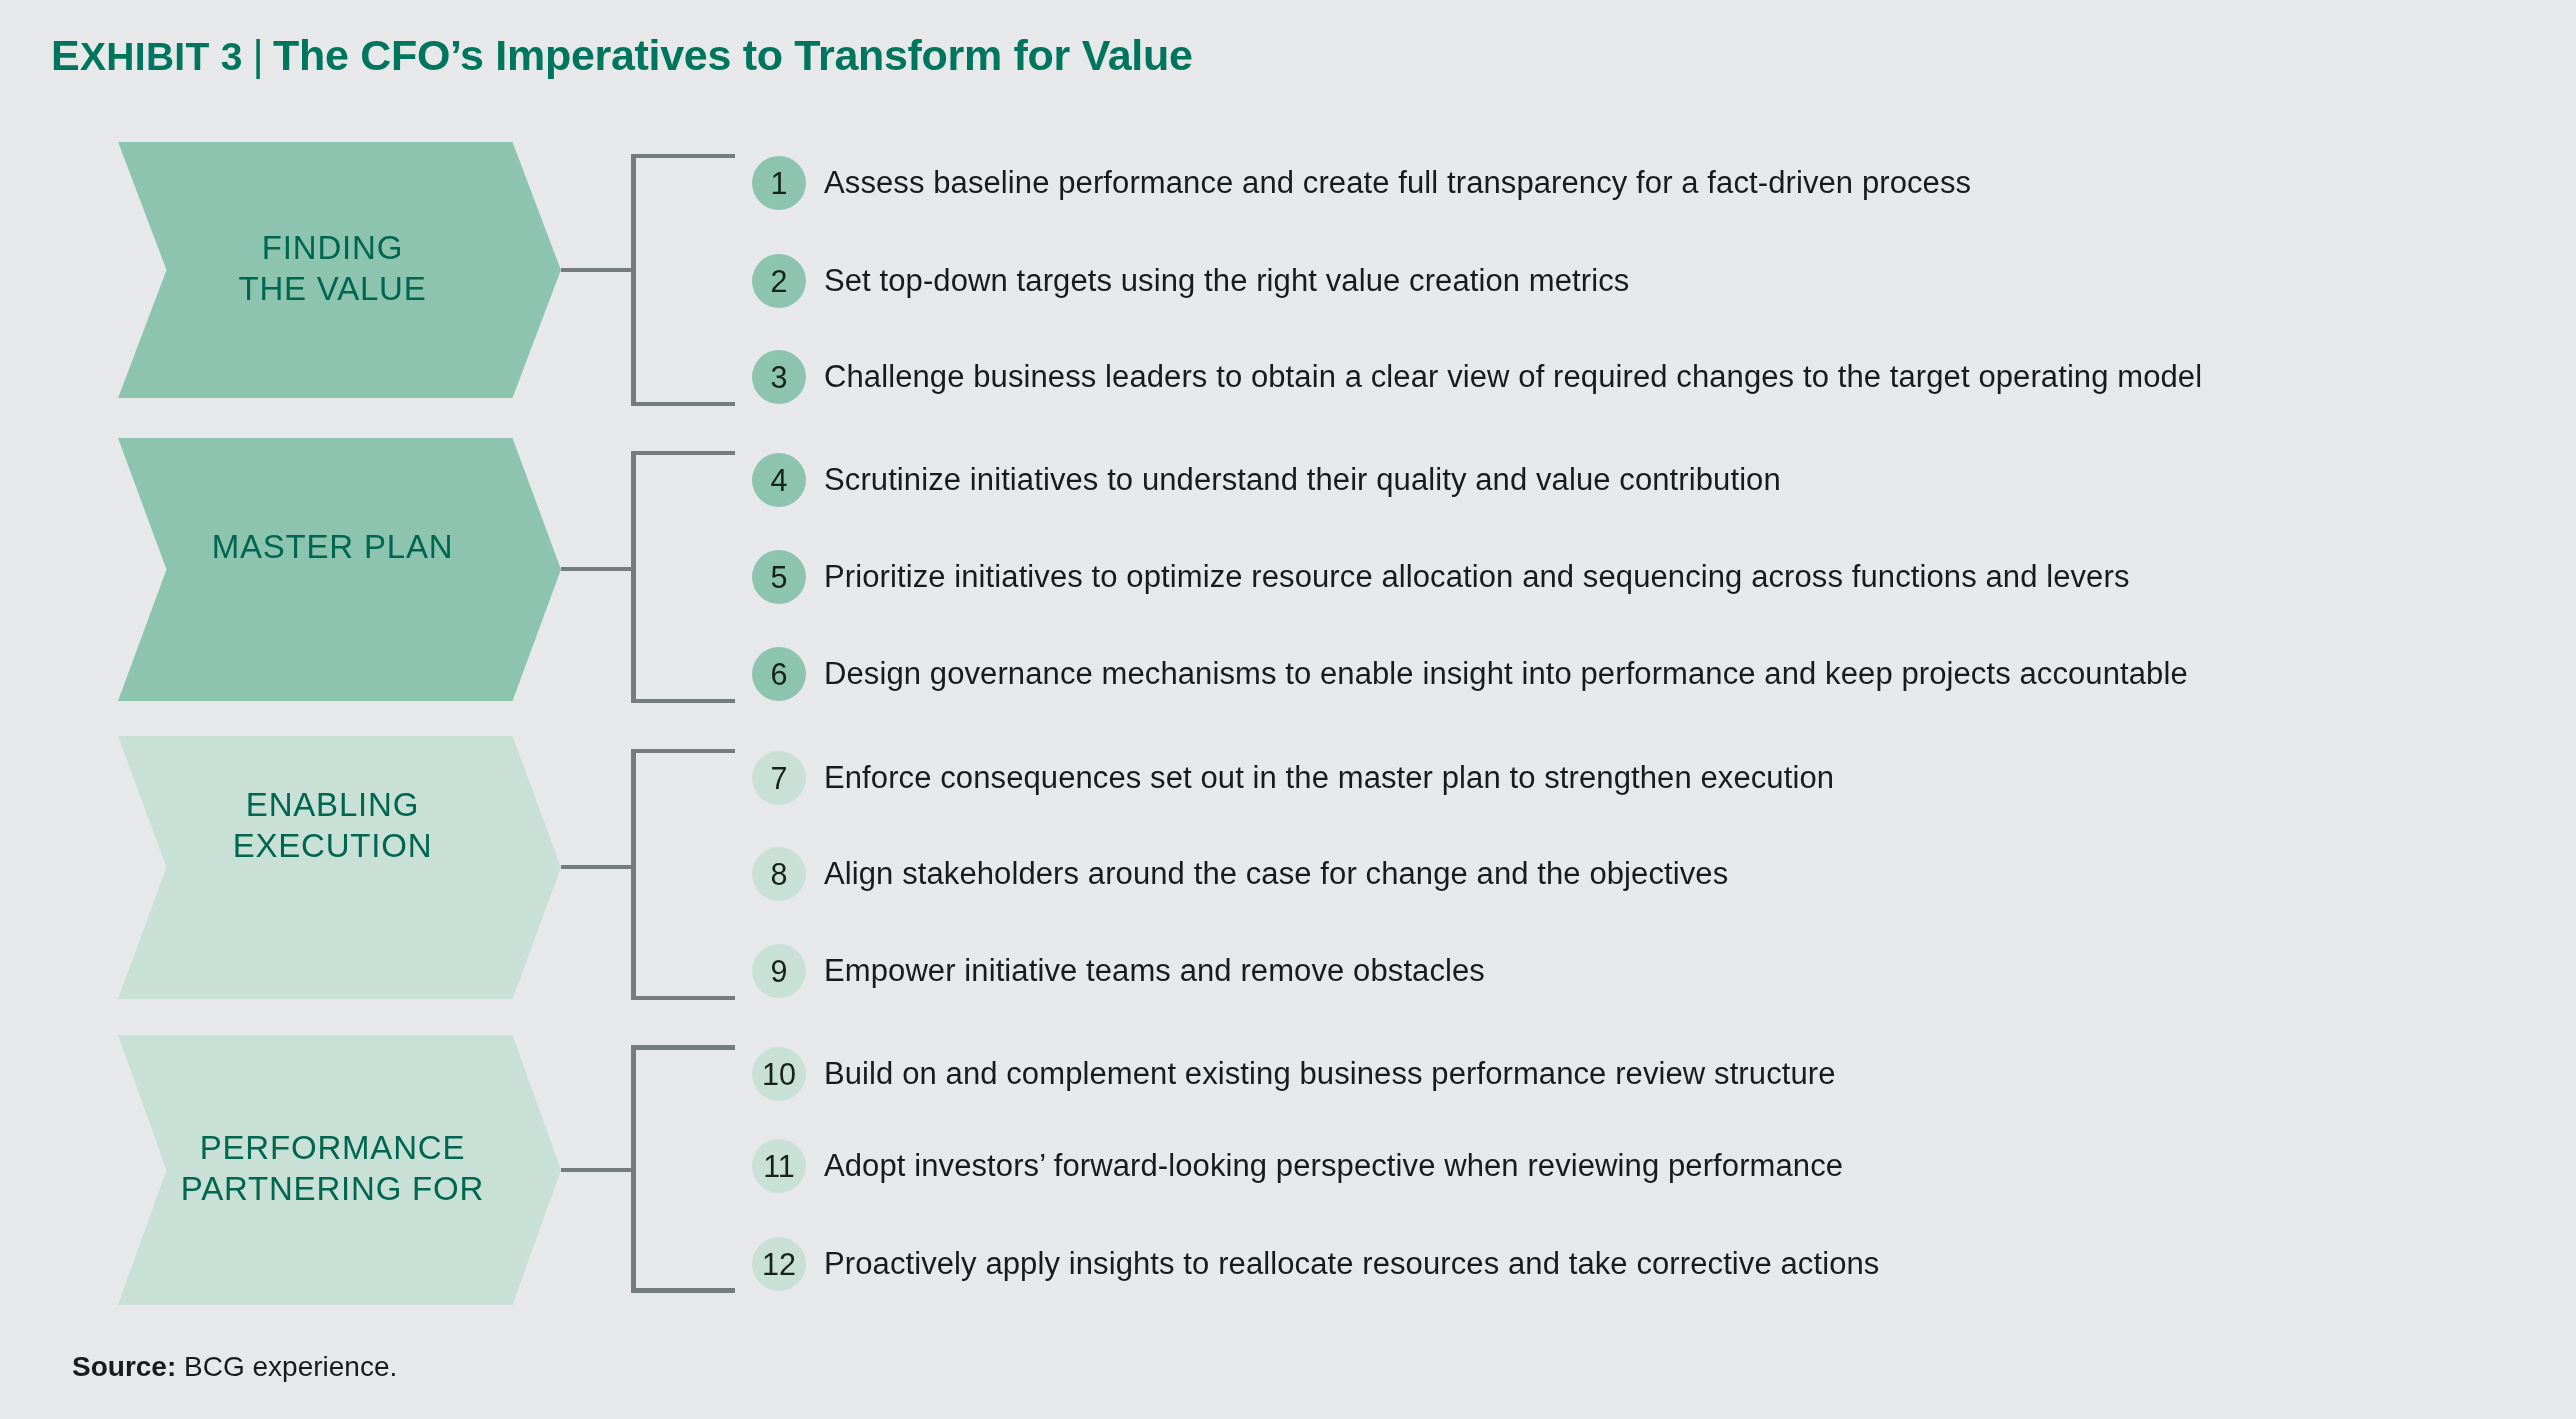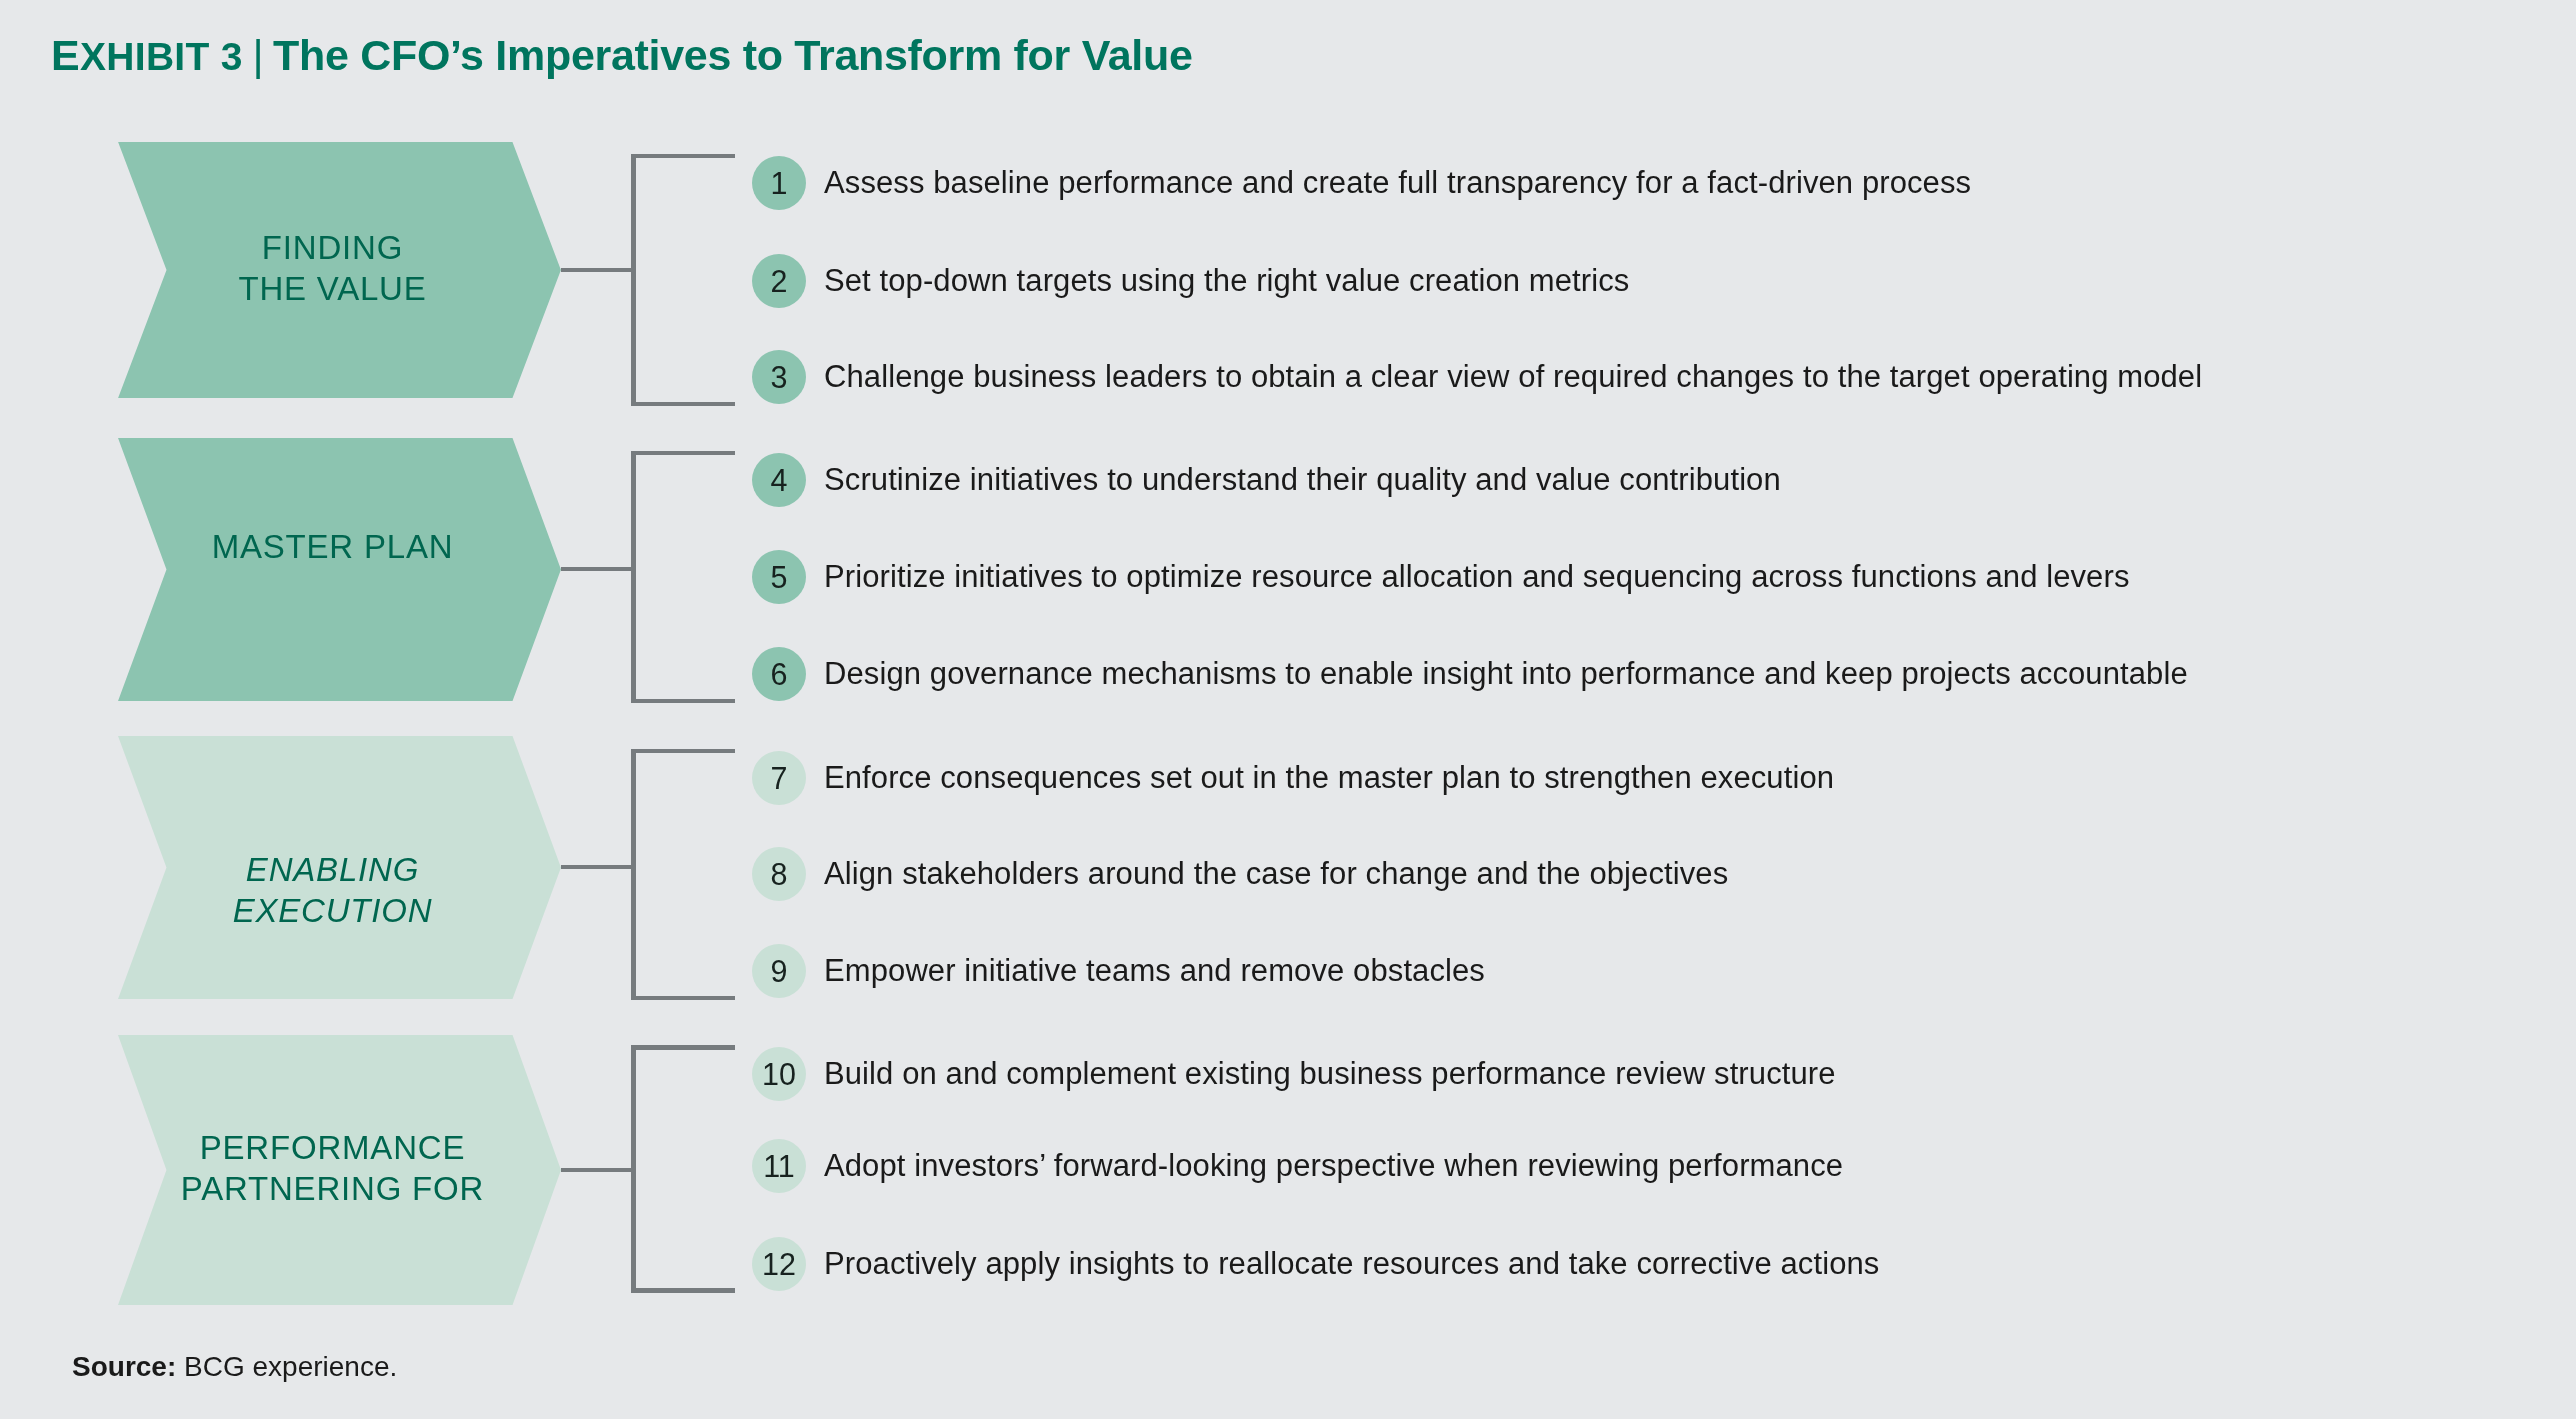--- a/index.html
+++ b/index.html
@@ -192,21 +192,21 @@
         <div class="item-num" style="background: rgb(140, 196, 176);">6</div>
         <div class="item-text">Design governance mechanisms to enable insight into performance and keep projects accountable</div>
       </div>
     </div>
     <div class="chevron-group">
       <div class="chevron" style="top: 736px;">
         <svg width="443" height="263" viewBox="0 0 640 380">
           <polygon points="0,0 570,0 640,190 570,380 0,380 70,190" fill="#c9e0d6"></polygon>
         </svg>
       </div>
-      <div class="chevron-label" style="top: 849px; font-style: italic;">
+      <div class="chevron-label" style="top: 784px;">
         <div>ENABLING</div>
         <div>EXECUTION</div>
       </div>
       <div class="bracket" style="left: 561px; top: 749px;">
         <svg width="174" height="251" viewBox="0 0 252 363" shape-rendering="crispEdges">
           <g stroke="#767b7e" stroke-width="6" fill="none">
             <line x1="105" y1="3" x2="252" y2="3"></line>
             <line x1="105" y1="360" x2="252" y2="360"></line>
             <line x1="105" y1="0" x2="105" y2="363"></line>
             <line x1="0" y1="171" x2="105" y2="171"></line>

